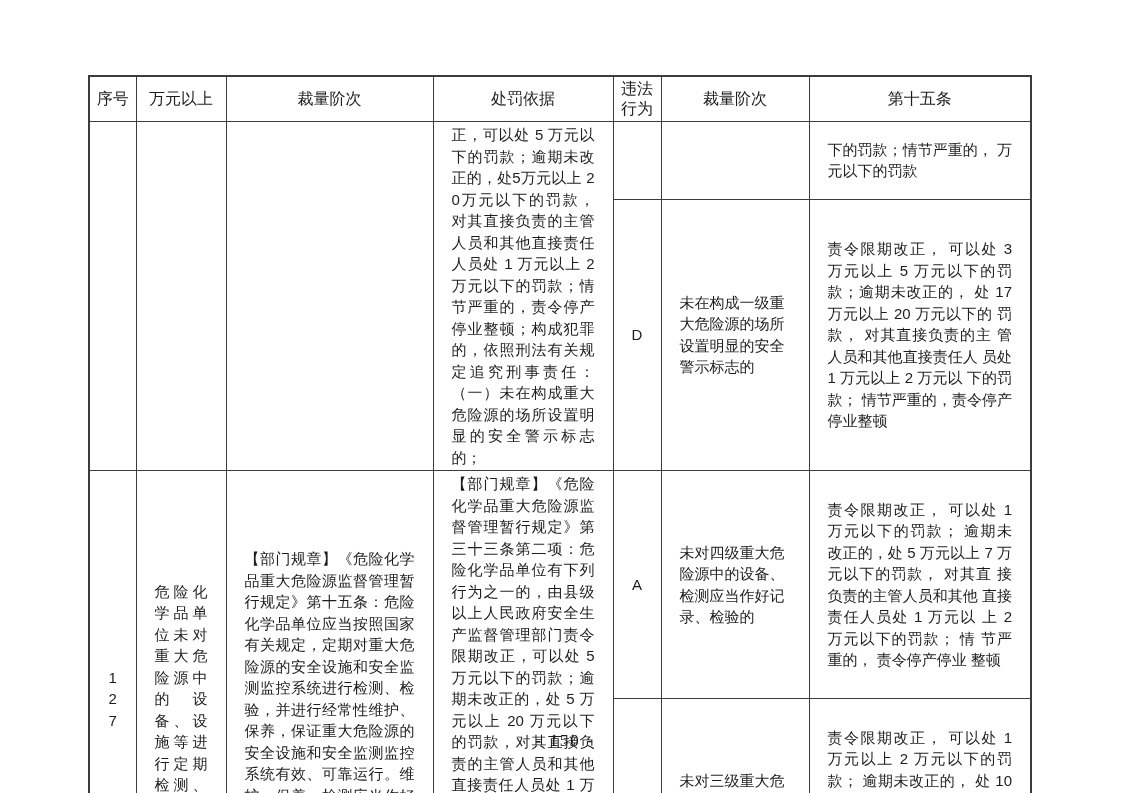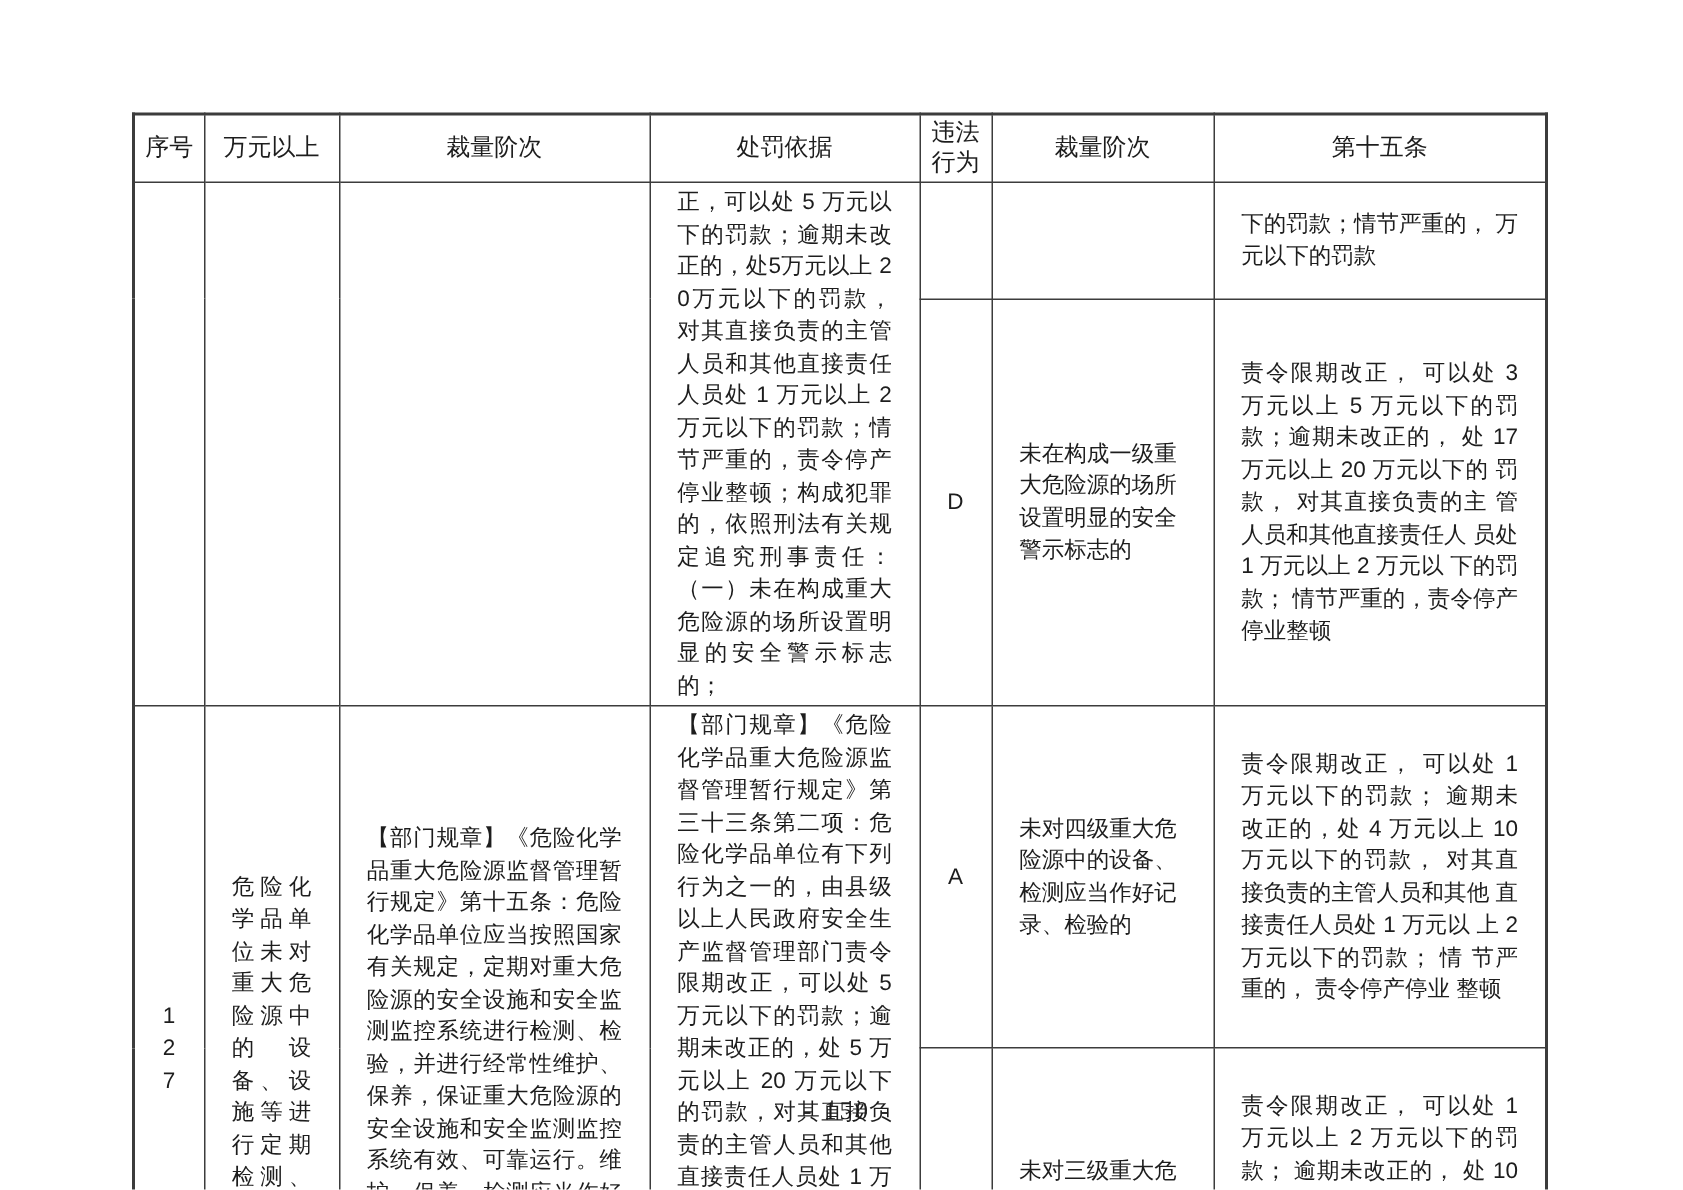--- a/index.html
+++ b/index.html
@@ -101,21 +101,21 @@
       <td class="v-top t-just">责令限期改正， 可以处 3 万元以上 5 万元以下的罚 款；逾期未改正的， 处 17 万元以上 20 万元以下的 罚款， 对其直接负责的主 管人员和其他直接责任人 员处 1 万元以上 2 万元以 下的罚款； 情节严重的，责令停产停业整顿</td>
     </tr>
 
     <tr style="height:168px">
       <td rowspan="2" class="t-cent">127</td>
       <td rowspan="2" class="t-just">危险化学品单位未对重大危险源中的设备、设施等进行定期检测、检验的</td>
       <td rowspan="2" class="v-top t-just">【部门规章】《危险化学品重大危险源监督管理暂行规定》第十五条：危险化学品单位应当按照国家有关规定，定期对重大危险源的安全设施和安全监测监控系统进行检测、检验，并进行经常性维护、保养，保证重大危险源的安全设施和安全监测监控系统有效、可靠运行。维护、保养、检测应当作好记录，并由有关人员签字。</td>
       <td rowspan="2" class="v-top t-just">【部门规章】《危险化学品重大危险源监督管理暂行规定》第三十三条第二项：危险化学品单位有下列行为之一的，由县级以上人民政府安全生产监督管理部门责令限期改正，可以处 5 万元以下的罚款；逾期未改正的，处 5 万元以上 20 万元以下的罚款，对其直接负责的主管人员和其他直接责任人员处 1 万元以上 2 万元以下的罚款；情节严重的，责令停产停业整顿；构成犯罪的，依照刑法有关规定追究刑事责任：（二）</td>
       <td class="t-cent">A</td>
       <td>未对四级重大危险源中的设备、检测应当作好记录、检验的</td>
-      <td class="v-top t-just">责令限期改正， 可以处 1 万元以下的罚款； 逾期未 改正的，处 4 万元以上 10 万元以下的罚款， 对其直 接负责的主管人员和其他 直接责任人员处 1 万元以 上 2 万元以下的罚款； 情 节严重的， 责令停产停业 整顿</td>
+      <td class="v-top t-just">责令限期改正， 可以处 1 万元以下的罚款； 逾期未 改正的，处 5 万元以上 7 万元以下的罚款， 对其直 接负责的主管人员和其他 直接责任人员处 1 万元以 上 2 万元以下的罚款； 情 节严重的， 责令停产停业 整顿</td>
     </tr>
 
     <tr style="height:155px">
       <td class="t-cent">B</td>
       <td>未对三级重大危险源中的设备、设施等进行定期检测、检验的</td>
       <td class="v-top t-just">责令限期改正， 可以处 1 万元以上 2 万元以下的罚 款； 逾期未改正的， 处 10 万元以上 13 万元以下的 罚款， 对其直接负责的主 管人员和其他直接责任人 员处 1 万元以上 2 万元以 下的罚款； 情节严重的，</td>
     </tr>
   </tbody>
     </table>
 </div>

